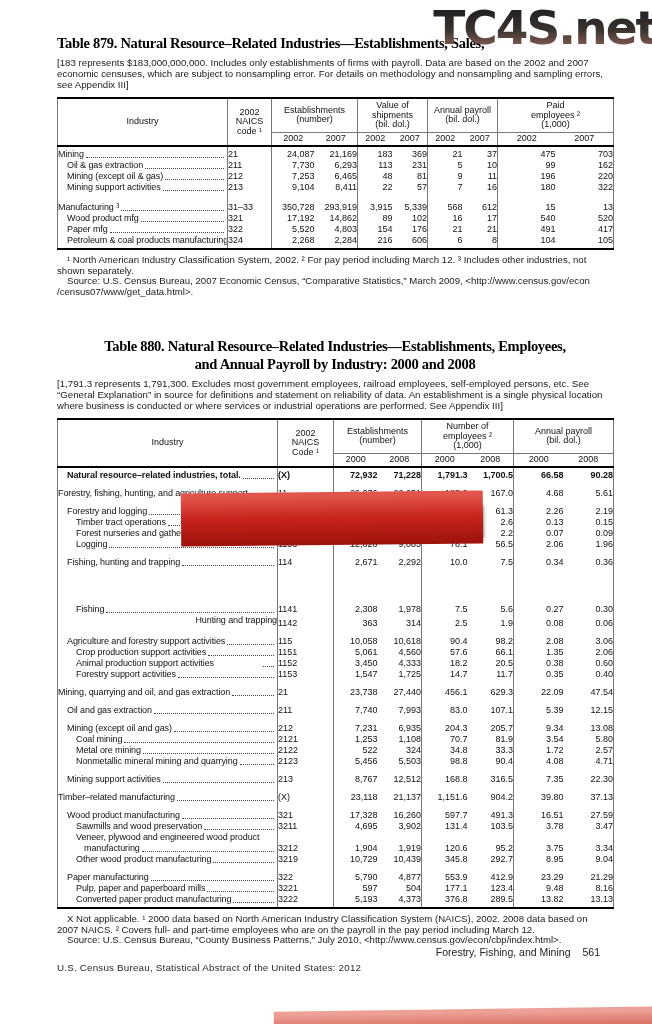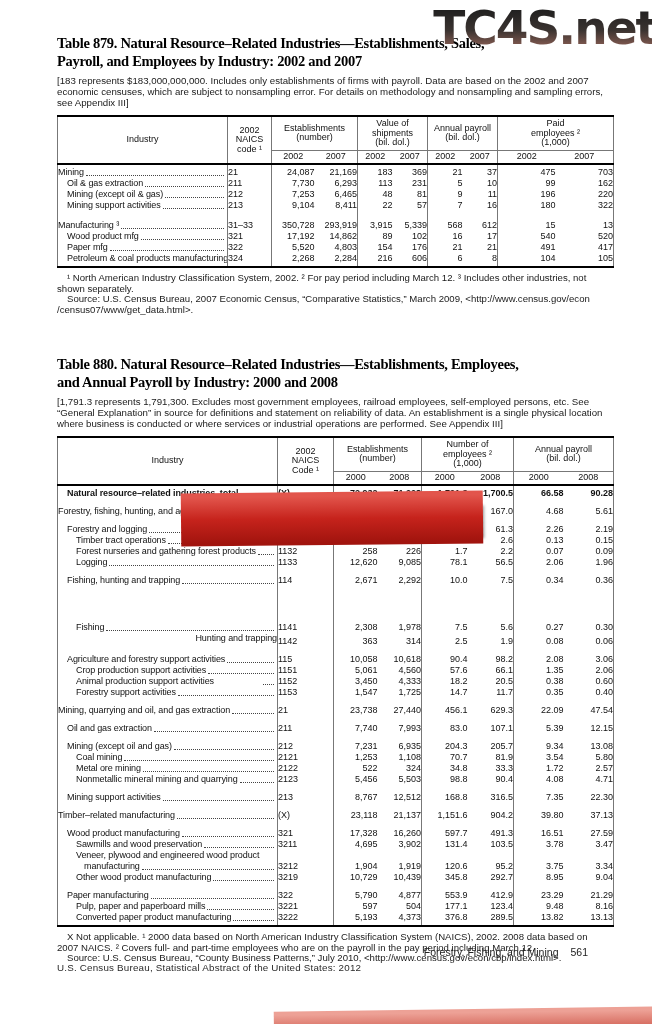--- a/index.html
+++ b/index.html
@@ -37,24 +37,24 @@
   .lab{display:flex;align-items:flex-end;}
   .lab .txt{white-space:nowrap;letter-spacing:-0.1px;}
   .dots{flex:1;border-bottom:1px dotted #444;margin:0 3px 2px 2px;min-width:0;}
   tr.b td{font-weight:bold;}
   tr.sp td{height:7px;line-height:7px;font-size:0;}
   #t879 tr.sp td{height:9px;line-height:9px;}
 
   .fnotes{font-size:9.6px;line-height:10.5px;color:#1a1a1a;margin-top:5px;width:552px;}
   .fnotes p{margin:0;text-indent:10px;overflow-wrap:anywhere;}
 
-  .gap880{margin-top:40px;}
+  .gap880{margin-top:40px;text-align:center;}
 
   
-  .footer-right{position:absolute;top:946px;right:64px;font-size:10.5px;color:#222;}
+  .footer-right{position:absolute;top:946px;right:52px;font-size:10.5px;color:#222;}
   .footer-right .pg{margin-left:12px;}
   .footer-left{position:absolute;left:57px;top:962px;font-size:9.8px;letter-spacing:0.2px;color:#2a2a2a;}
 
   
   .wm{position:absolute;font-family:"DejaVu Sans",sans-serif;font-weight:bold;
       pointer-events:none;white-space:nowrap;z-index:6;}
   .wm-tc4s{top:0px;right:-4px;font-size:47px;letter-spacing:-2px;
       background:linear-gradient(#1f1f1f 15%,#3a3330 55%,#96655a 92%);
       -webkit-background-clip:text;background-clip:text;color:transparent;}
   .wm-stack{position:relative;display:inline-block;}
@@ -71,21 +71,20 @@
 <body>
 
 <div class="page">
 
   <div class="wm wm-tc4s">TC4S.net</div>
 
   <div class="content">
 
     <div class="ttl">
       <div>Table 879. Natural Resource–Related Industries—Establishments, Sales,</div>
-      <div>Payroll, and Employees by Industry: 2002 and 2007</div>
     </div>
     <div class="note">[183 represents $183,000,000,000. Includes only establishments of firms with payroll. Data are based on the 2002 and 2007 economic censuses, which are subject to nonsampling error. For details on methodology and nonsampling and sampling errors, see Appendix III]</div>
 
     <table class="stat" id="t879">
       <colgroup>
         <col style="width:170px">
           <col style="width:44px">
         <col style="width:43px">
           <col style="width:43px">
         <col style="width:35px">

